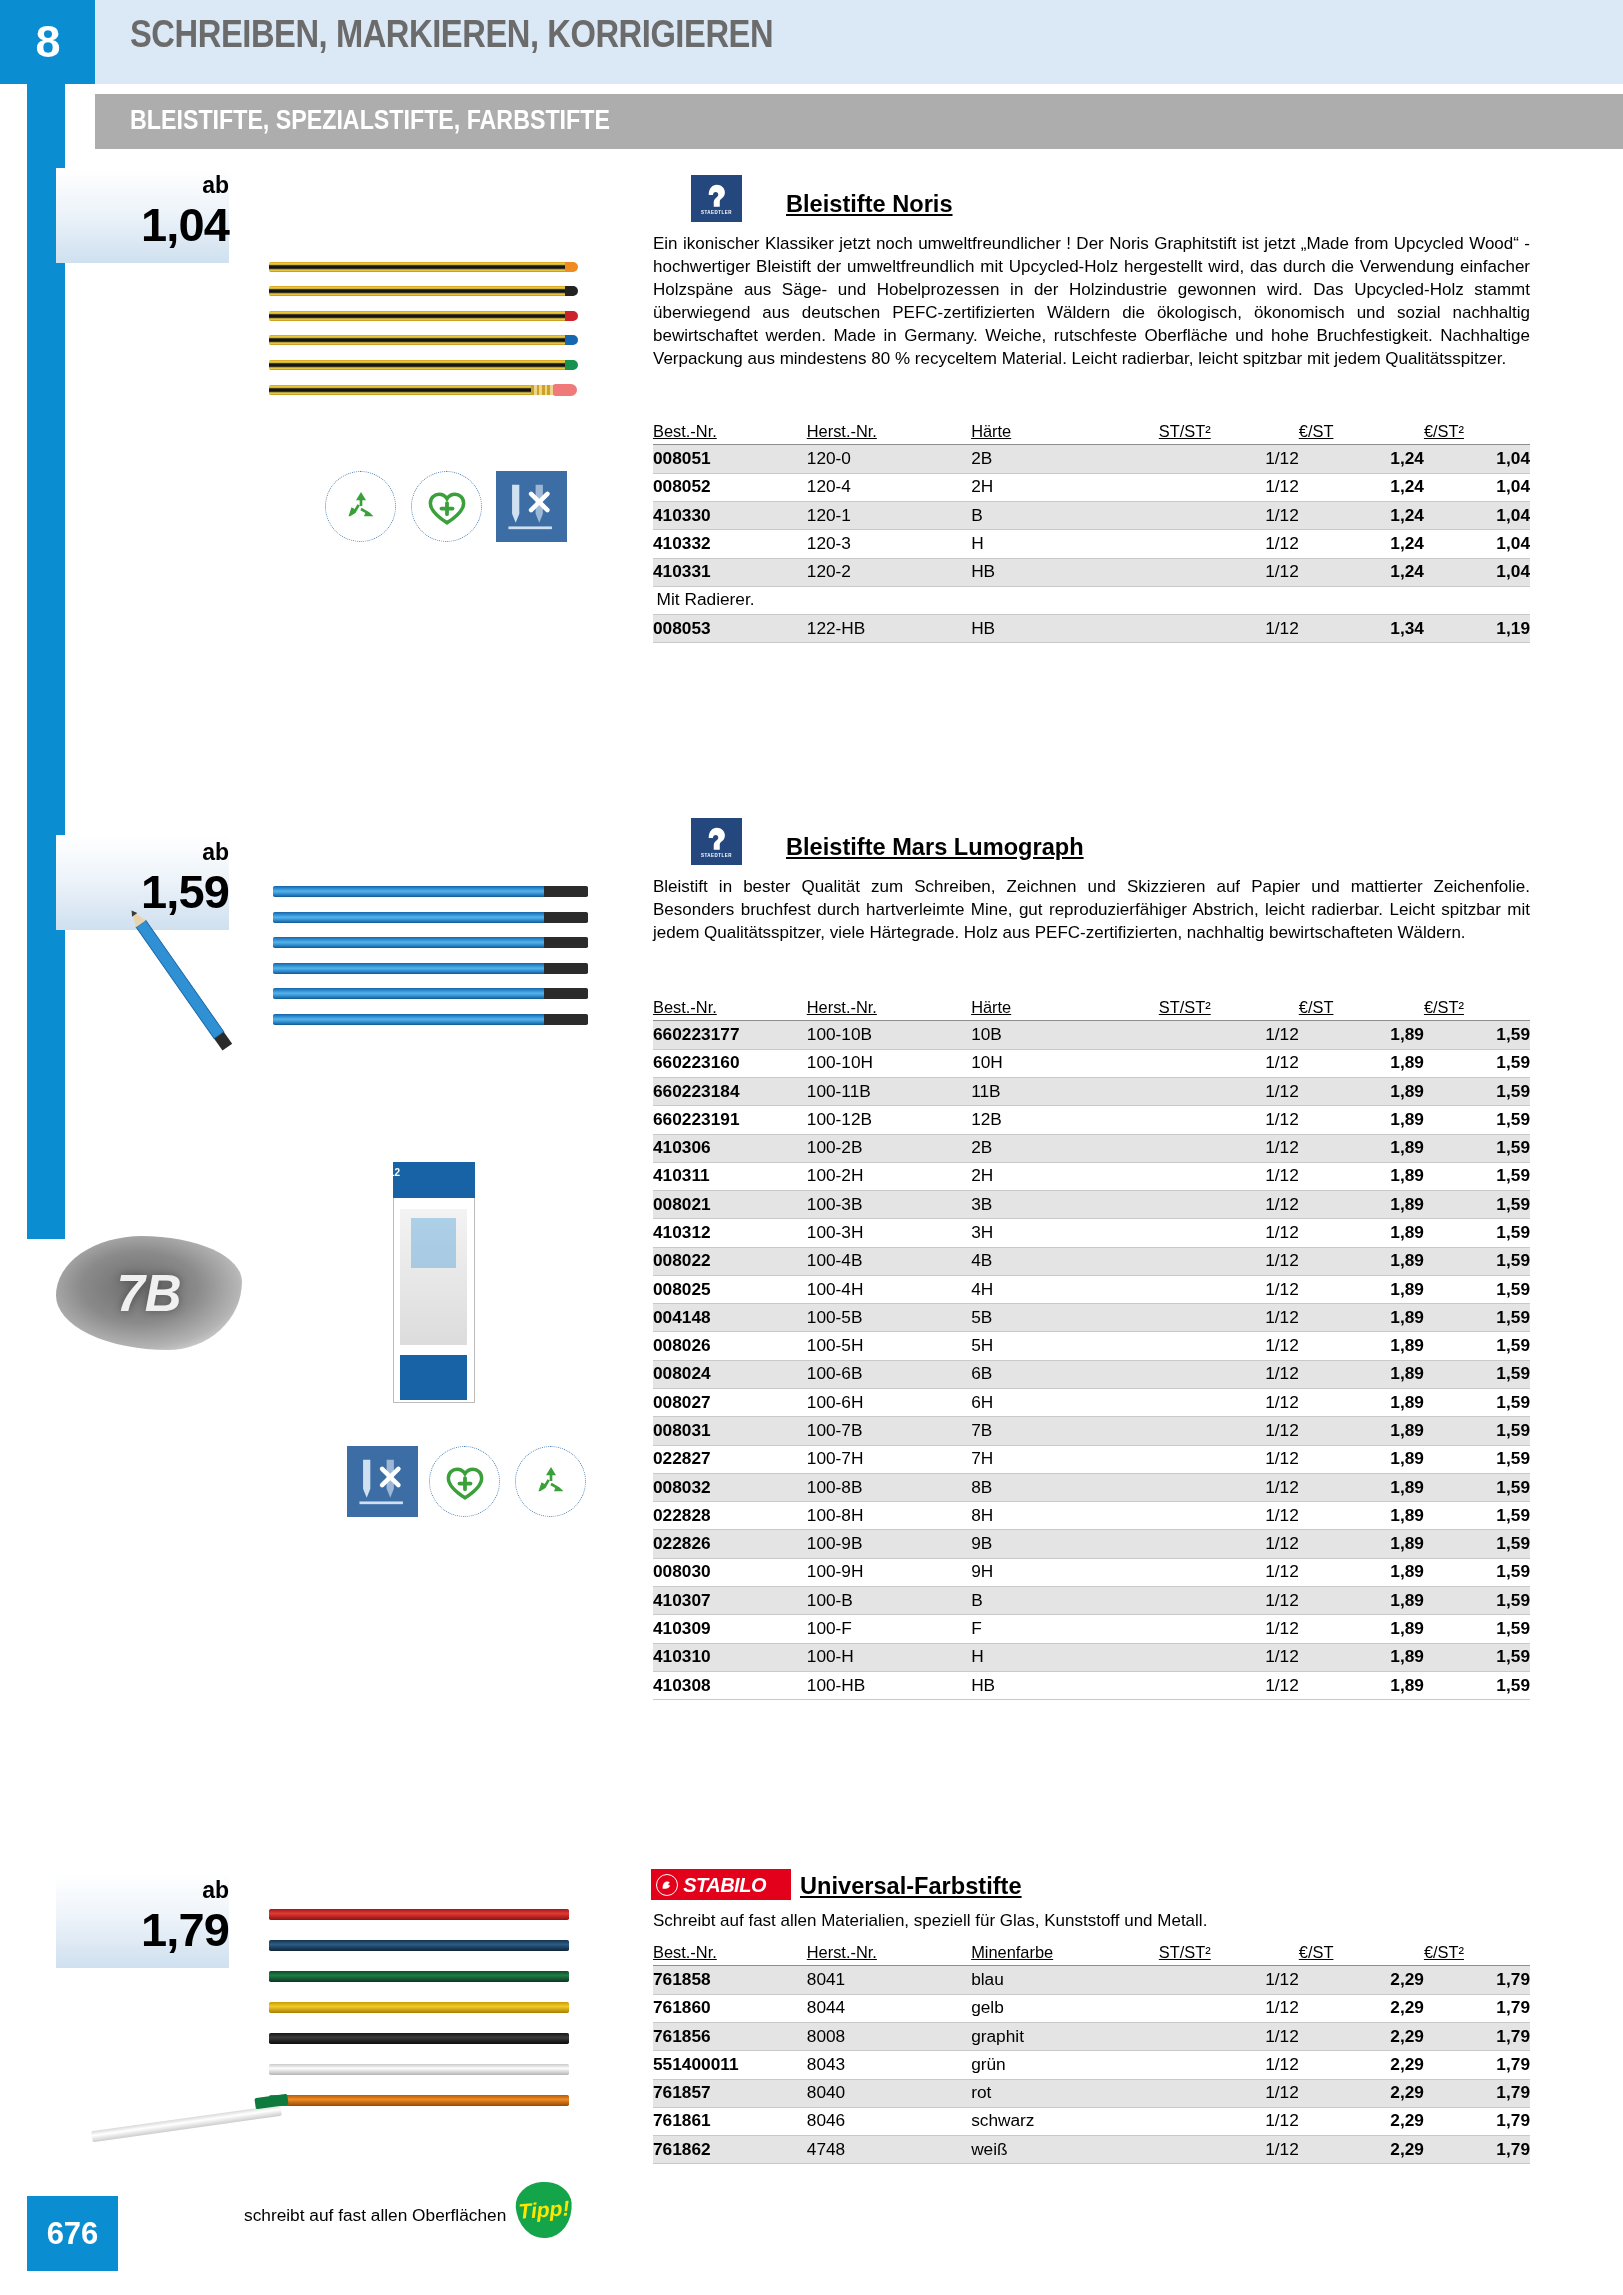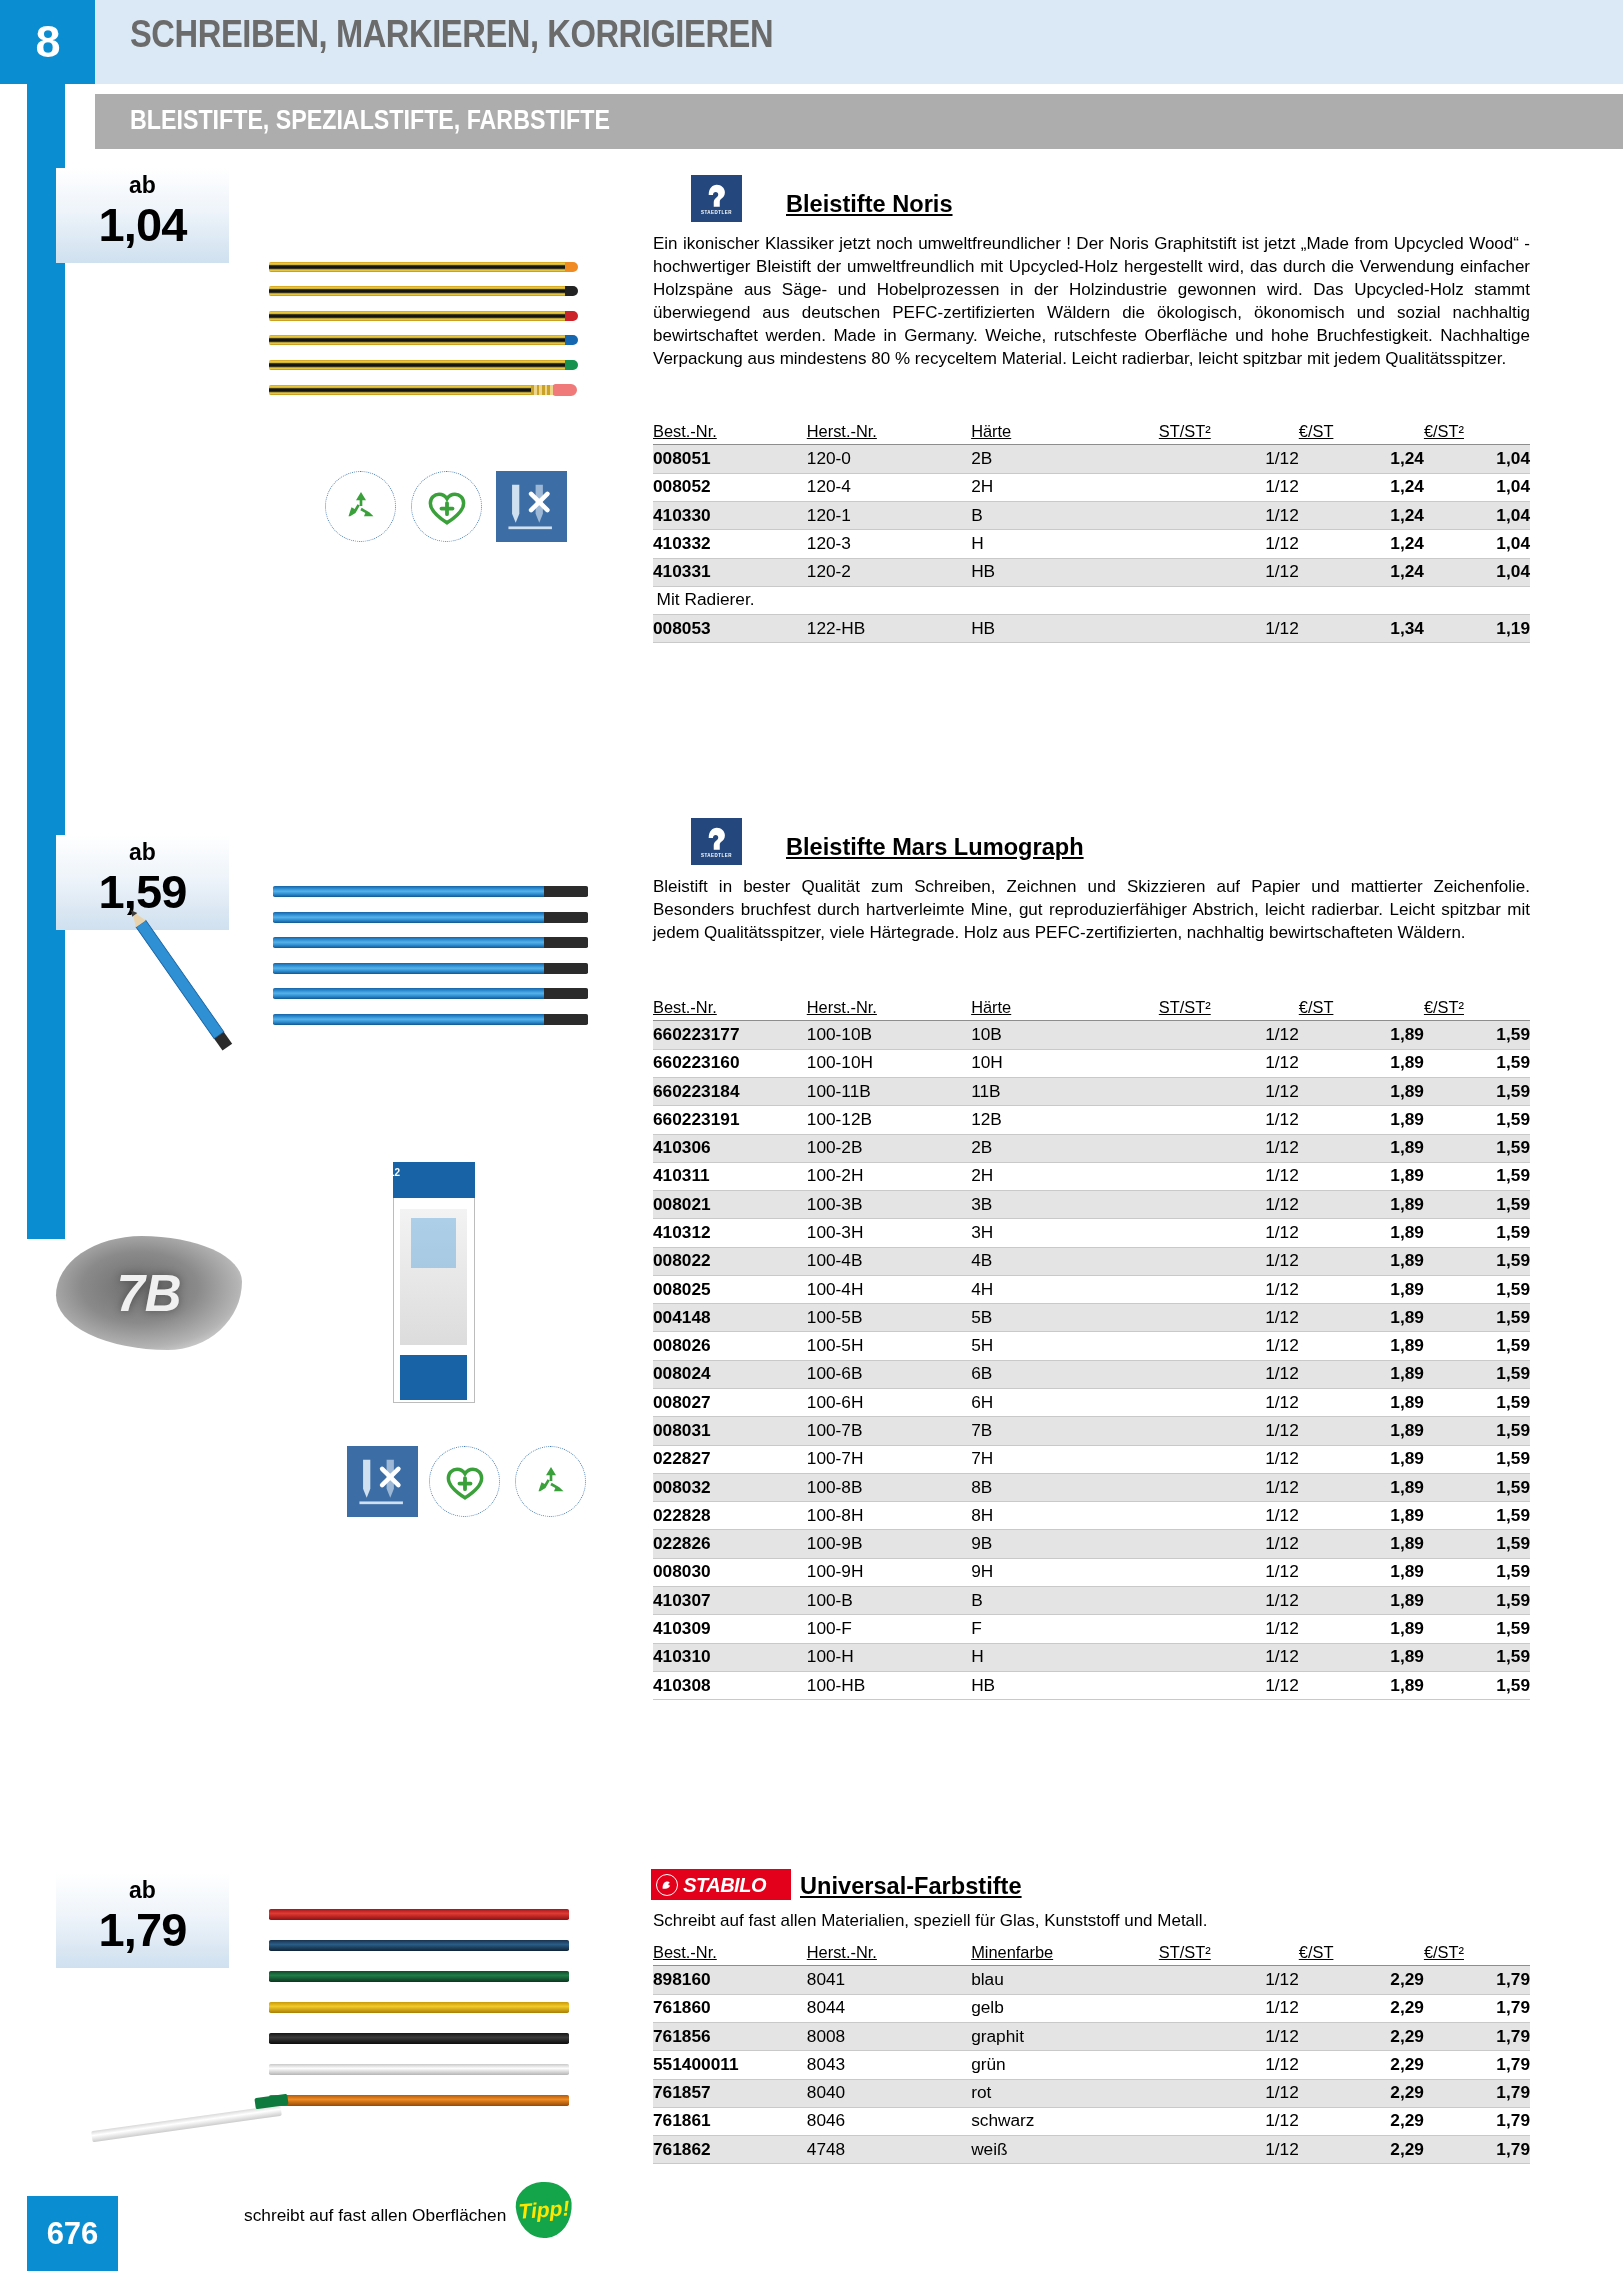--- a/index.html
+++ b/index.html
@@ -44,21 +44,21 @@
   }
   .left-rail {
     position:absolute; left:27px; top:84px; width:38px; height:1155px;
     background:#0b8ed1;
   }
 
   
   .price-badge {
     position:absolute; width:173px; height:95px;
     background: linear-gradient(180deg,#ffffff 0%, #eef4fa 45%, #cfe0ef 100%);
-    text-align:center;
+    text-align:right;
   }
   .price-badge .ab { font-size:23px; font-weight:bold; line-height:27px; padding-top:3.6px;}
   .price-badge .amt { font-size:47px; font-weight:bold; line-height:51px; letter-spacing:-0.9px;}
 
   
   .brand-logo-std {
     position:absolute; width:51px; height:47px; background:#24487e;
     display:flex; align-items:center; justify-content:center;
     flex-direction:column;
   }
@@ -634,21 +634,21 @@
         <th class="c-best">Best.-Nr.</th>
         <th class="c-herst">Herst.-Nr.</th>
         <th class="c-hart">Minenfarbe</th>
         <th class="c-st">ST/ST²</th>
         <th class="c-eur">€/ST</th>
         <th class="c-eur2">€/ST²</th>
       </tr>
     </thead>
     <tbody>
         <tr class="alt">
-          <td class="c-best">898160</td>
+          <td class="c-best">761858</td>
           <td class="c-herst">8041</td>
           <td class="c-hart">blau</td>
           <td class="c-st">1/12</td>
           <td class="c-eur">2,29</td>
           <td class="c-eur2">1,79</td>
         </tr>
         <tr>
           <td class="c-best">761860</td>
           <td class="c-herst">8044</td>
           <td class="c-hart">gelb</td>

